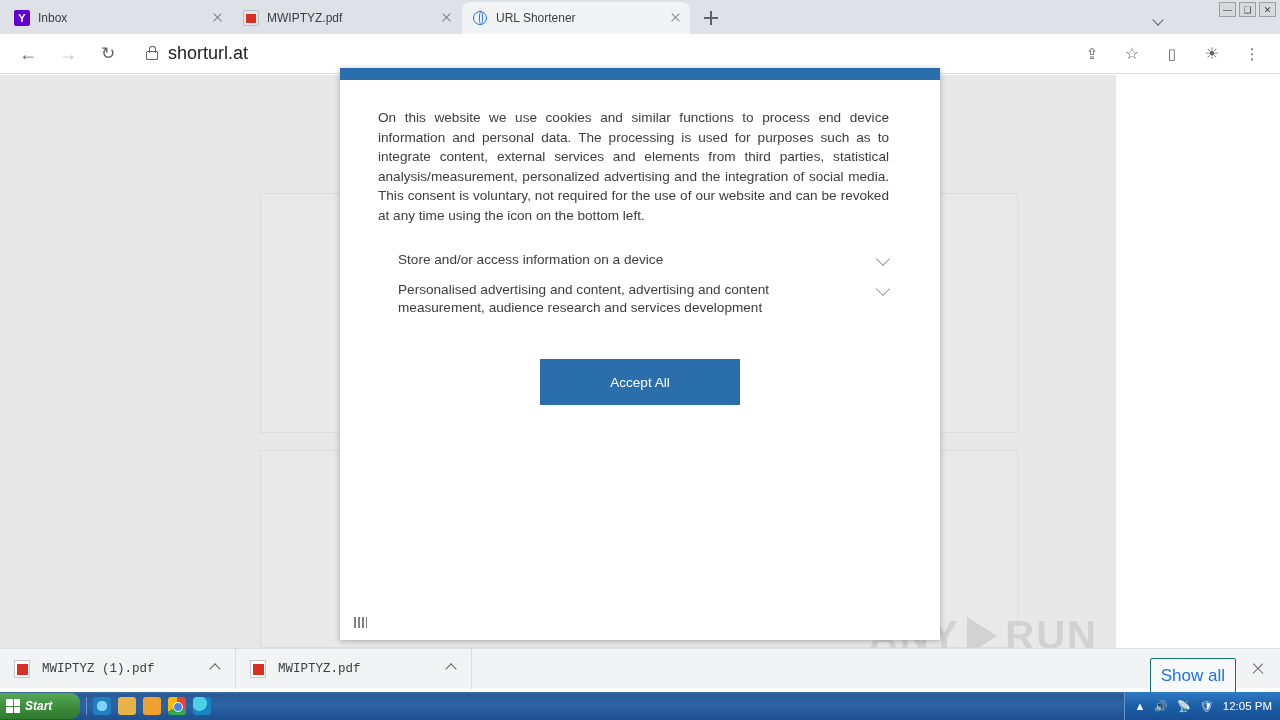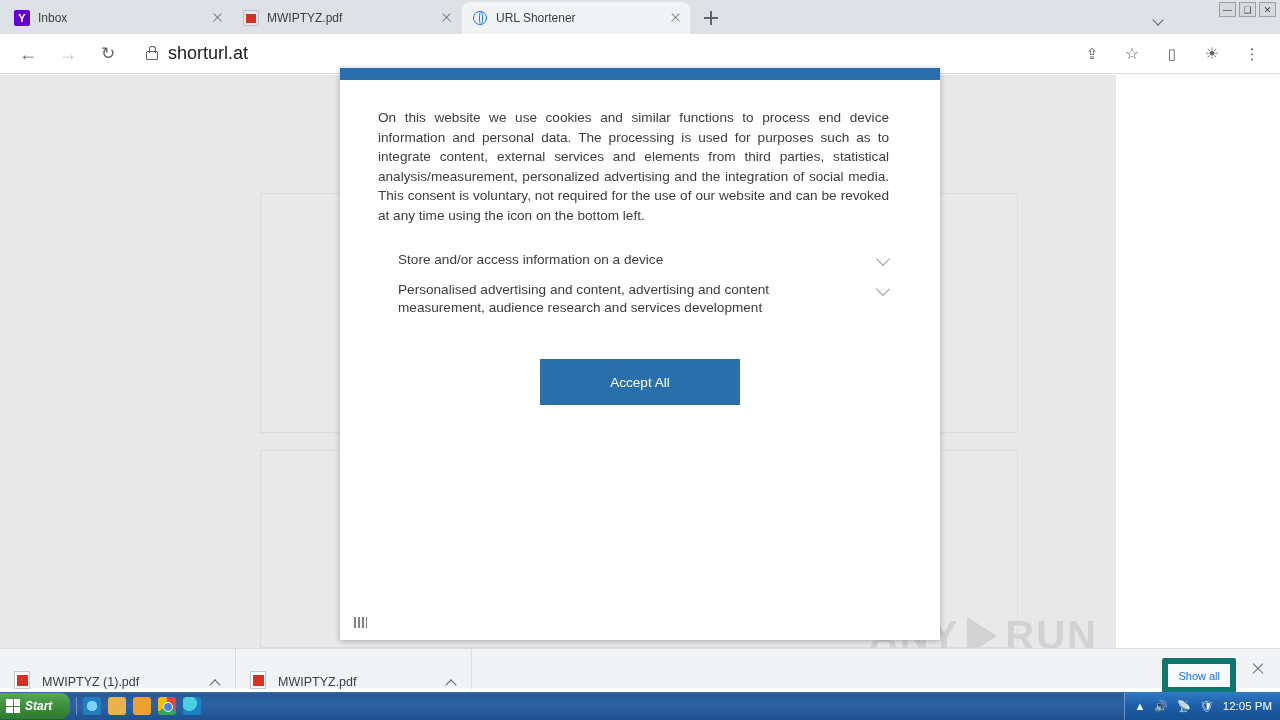--- a/index.html
+++ b/index.html
@@ -349,25 +349,26 @@
     left: 0; top: 648px;
     width: 1280px;
     height: 40px;
     background: #f1f3f4;
     border-top: 1px solid #dadce0;
     display: flex;
     align-items: center;
   }
   .dl-item {
     display: flex;
-    align-items: flex-end;
+    align-items: center;
     height: 40px;
     padding: 0 12px 0 14px;
     border-right: 1px solid #dadce0;
     width: 236px;
+    font-family: Liberation Mono, monospace;
   }
   .dl-item.second { width: 236px; }
   .pdf-ico {
     width: 16px; height: 18px;
     background: #ffffff;
     border: 1px solid #c5c9cd;
     position: relative;
     margin-right: 12px;
     flex: 0 0 16px;
   }
@@ -394,25 +395,25 @@
     margin-left: 10px;
     margin-right: 4px;
     flex: 0 0 8px;
   }
   .showall {
     position: absolute;
     right: 44px;
     top: 9px;
     height: 35px;
     padding: 0 10px;
-    border: 6px solid #0f766e;
+    border: 1px solid #0f766e;
     border-radius: 2px;
     background: #f8f9fa;
     color: #1a73e8;
-    font-size: 11px;
+    font-size: 17px;
     display: flex; align-items: center;
   }
   .dl-close {
     position: absolute;
     right: 14px;
     top: 12px;
     width: 16px; height: 16px;
   }
   .dl-close::before, .dl-close::after {
     content: "";
@@ -430,21 +431,21 @@
     left: 0; top: 692px;
     width: 1280px;
     height: 28px;
     background: linear-gradient(to bottom, #3b6ea5 0%, #295a96 8%, #2b63a6 50%, #1f4f8f 100%);
     display: flex;
     align-items: center;
   }
   .start {
     height: 26px;
     margin: 1px 6px 1px 0;
-    padding: 0 18px 0 6px;
+    padding: 0 28px 0 6px;
     background: linear-gradient(to bottom, #57a957 0%, #3e8e3e 50%, #2f7a2f 100%);
     border-radius: 0 9px 9px 0;
     display: flex;
     align-items: center;
     color: #fff;
     font-size: 12px;
     font-weight: bold;
     font-style: italic;
   }
   .start .flag {

